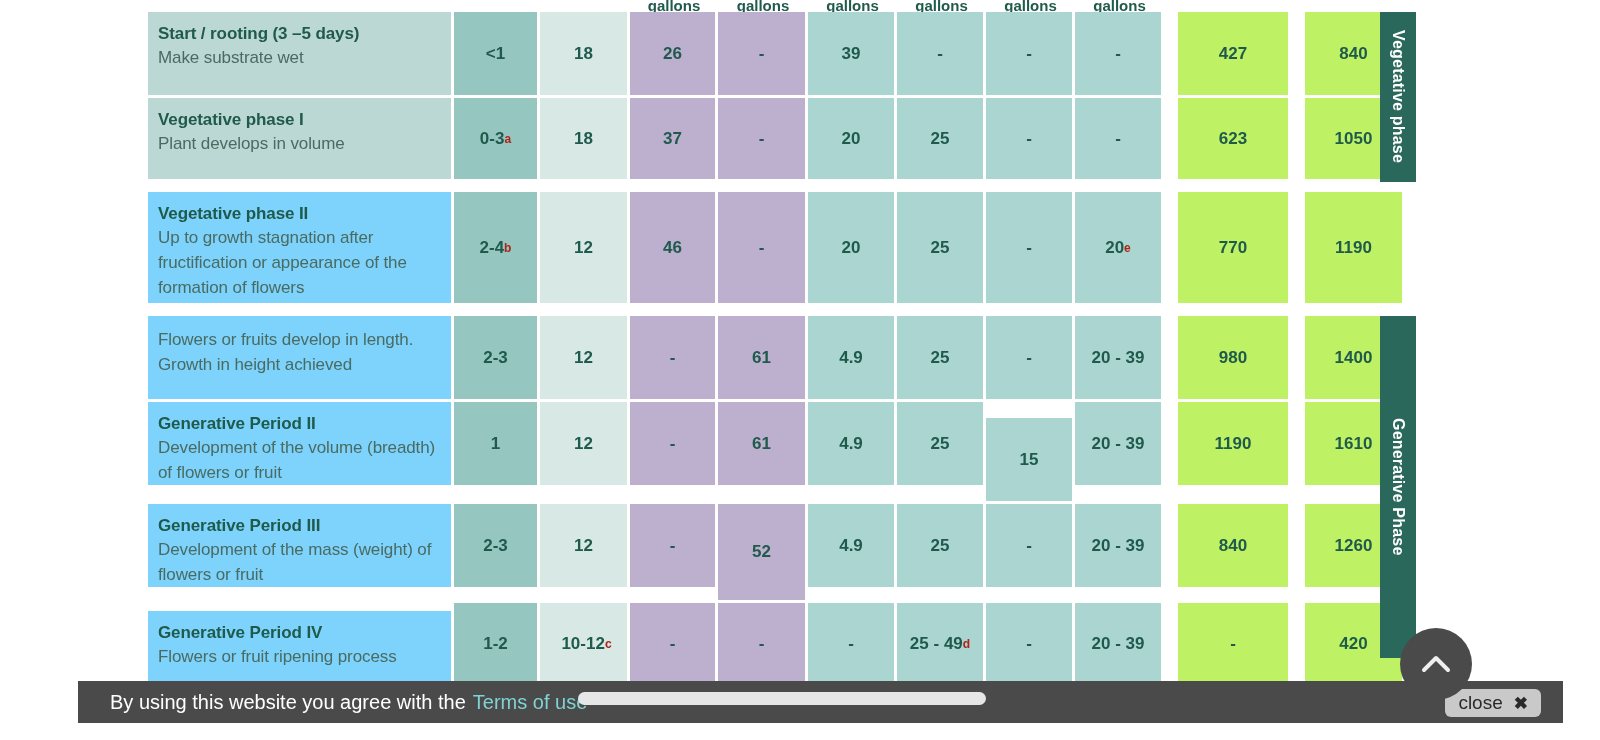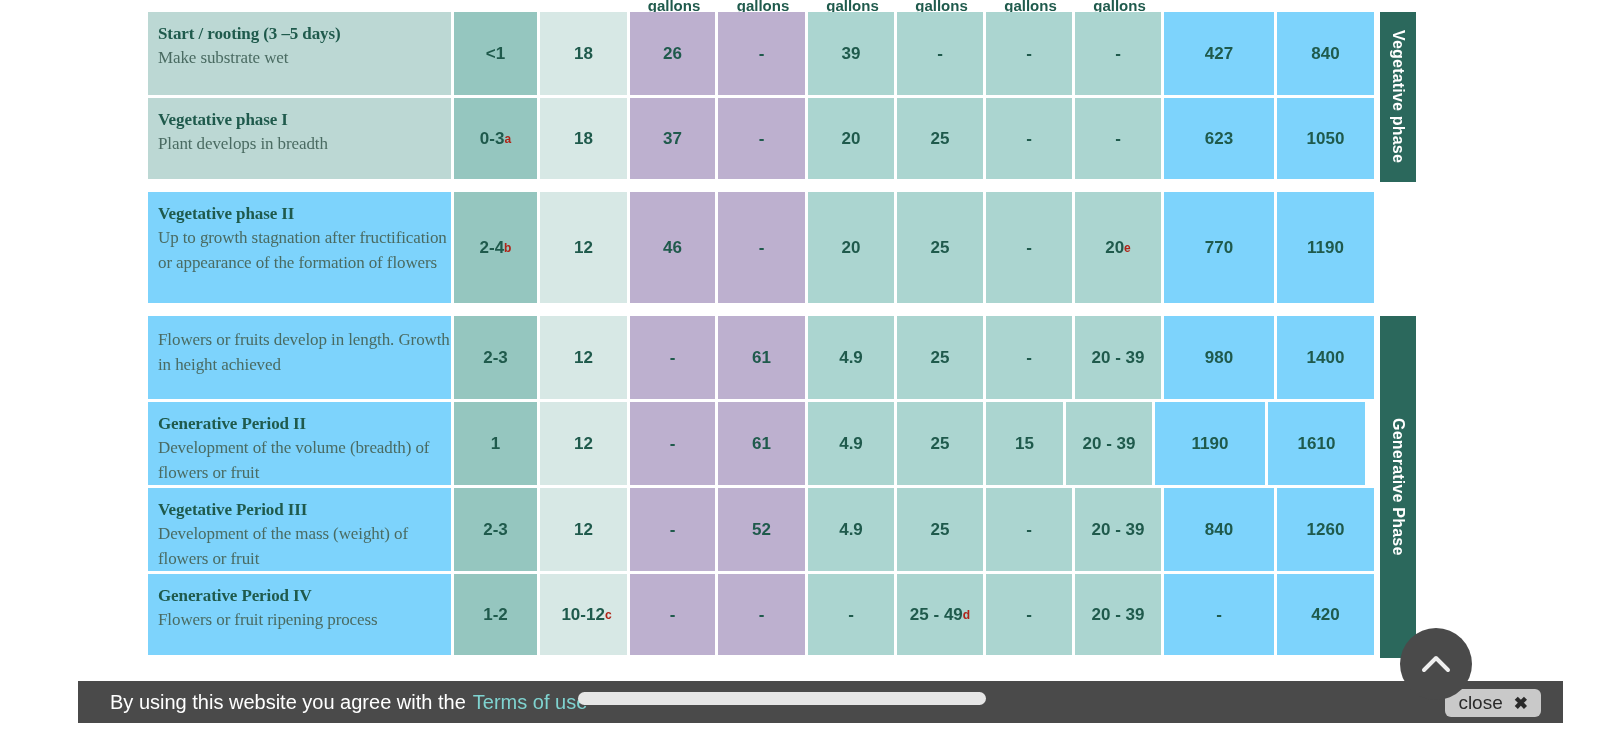--- a/index.html
+++ b/index.html
@@ -25,38 +25,38 @@
   .grp{ margin-bottom:10px; position:relative; }
   .row{ display:flex; background:#fff; }
   .cell{
     display:flex; align-items:center; justify-content:center;
     font-size:17px; font-weight:bold; color:#1f5a4c;
     border-right:3px solid #fff; border-bottom:3px solid #fff;
     text-align:center;
   }
   .desc{
     display:block; padding:11px 0 11px 10px; text-align:left;
-    border-right:3px solid #fff; border-bottom:3px solid #fff;font-family:Liberation Serif, serif;
+    border-right:3px solid #fff; border-bottom:3px solid #fff;
   }
   .desc .t{
     font-size:17px; font-weight:bold; color:#1f5a4c;
     line-height:22px; letter-spacing:-0.1px;
   }
   .desc .s{
     font-size:17px; font-weight:normal; color:#4a6b62;
     line-height:25px; letter-spacing:-0.1px;
   }
   
   .c-veg-desc { background:#bcd8d4; }
   .c-gen-desc { background:#7dd3fc; }
   .c-ec       { background:#95c6bf; }
   .c-pale     { background:#d7e8e5; }
   .c-purple   { background:#bdb0cf; }
   .c-teal     { background:#abd5d0; }
-  .c-pale2    { background:#7dd3fc; }
+  .c-pale2    { background:#bef264;margin-left:14px; }
 
   sup.fn{ color:#b02418; font-size:12px; font-weight:bold;
           vertical-align:super; line-height:0; }
 
   
   .vlabel{
     position:absolute; right:0; top:0; width:36px;
     background:#2b685c; color:#fff;
     display:flex; align-items:center; justify-content:center;
   }
@@ -134,21 +134,21 @@
             <div class="cell c-teal" style="width: 89px; height: 86px;">39</div>
             <div class="cell c-teal" style="width: 89px; height: 86px;">-</div>
             <div class="cell c-teal" style="width: 89px; height: 86px;">-</div>
             <div class="cell c-teal" style="width: 89px; height: 86px;">-</div>
             <div class="cell c-pale2" style="width: 113px; height: 86px;">427</div>
             <div class="cell c-pale2" style="width: 100px; height: 86px;">840</div>
           </div>
           <div class="row">
             <div class="cell desc c-veg-desc" style="width: 306px; height: 84px;">
               <div class="t">Vegetative phase I</div>
-              <div class="s">Plant develops in breadth</div>
+              <div class="s">Plant develops in volume</div>
             </div>
             <div class="cell c-ec" style="width: 86px; height: 84px;">0-3<sup class="fn">a</sup></div>
             <div class="cell c-pale" style="width: 90px; height: 84px;">18</div>
             <div class="cell c-purple" style="width: 88px; height: 84px;">37</div>
             <div class="cell c-purple" style="width: 90px; height: 84px;">-</div>
             <div class="cell c-teal" style="width: 89px; height: 84px;">20</div>
             <div class="cell c-teal" style="width: 89px; height: 84px;">25</div>
             <div class="cell c-teal" style="width: 89px; height: 84px;">-</div>
             <div class="cell c-teal" style="width: 89px; height: 84px;">-</div>
             <div class="cell c-pale2" style="width: 113px; height: 84px;">623</div>
@@ -196,43 +196,43 @@
             <div class="cell desc c-gen-desc" style="width: 306px; height: 86px;">
               <div class="t">Generative Period II</div>
               <div class="s">Development of the volume (breadth) of flowers or fruit</div>
             </div>
             <div class="cell c-ec" style="width: 86px; height: 86px;">1</div>
             <div class="cell c-pale" style="width: 90px; height: 86px;">12</div>
             <div class="cell c-purple" style="width: 88px; height: 86px;">-</div>
             <div class="cell c-purple" style="width: 90px; height: 86px;">61</div>
             <div class="cell c-teal" style="width: 89px; height: 86px;">4.9</div>
             <div class="cell c-teal" style="width: 89px; height: 86px;">25</div>
-            <div class="cell c-teal" style="width: 80px; height: 86px;">15</div>
+            <div class="cell c-teal" style="width: 89px; height: 86px; margin-top: 16px;">15</div>
             <div class="cell c-teal" style="width: 89px; height: 86px;">20 - 39</div>
             <div class="cell c-pale2" style="width: 113px; height: 86px;">1190</div>
             <div class="cell c-pale2" style="width: 100px; height: 86px;">1610</div>
           </div>
           <div class="row">
             <div class="cell desc c-gen-desc" style="width: 306px; height: 86px;">
-              <div class="t">Vegetative Period III</div>
+              <div class="t">Generative Period III</div>
               <div class="s">Development of the mass (weight) of flowers or fruit</div>
             </div>
             <div class="cell c-ec" style="width: 86px; height: 86px;">2-3</div>
             <div class="cell c-pale" style="width: 90px; height: 86px;">12</div>
             <div class="cell c-purple" style="width: 88px; height: 86px;">-</div>
-            <div class="cell c-purple" style="width: 90px; height: 86px;">52</div>
+            <div class="cell c-purple" style="width: 90px; height: 99px;">52</div>
             <div class="cell c-teal" style="width: 89px; height: 86px;">4.9</div>
             <div class="cell c-teal" style="width: 89px; height: 86px;">25</div>
             <div class="cell c-teal" style="width: 89px; height: 86px;">-</div>
             <div class="cell c-teal" style="width: 89px; height: 86px;">20 - 39</div>
             <div class="cell c-pale2" style="width: 113px; height: 86px;">840</div>
             <div class="cell c-pale2" style="width: 100px; height: 86px;">1260</div>
           </div>
           <div class="row">
-            <div class="cell desc c-gen-desc" style="width: 306px; height: 84px;">
+            <div class="cell desc c-gen-desc" style="width: 306px; height: 84px; margin-top: 8px;">
               <div class="t">Generative Period IV</div>
               <div class="s">Flowers or fruit ripening process</div>
             </div>
             <div class="cell c-ec" style="width: 86px; height: 84px;">1-2</div>
             <div class="cell c-pale" style="width: 90px; height: 84px; padding-left: 6px;">10-12<sup class="fn">c</sup></div>
             <div class="cell c-purple" style="width: 88px; height: 84px;">-</div>
             <div class="cell c-purple" style="width: 90px; height: 84px;">-</div>
             <div class="cell c-teal" style="width: 89px; height: 84px;">-</div>
             <div class="cell c-teal" style="width: 89px; height: 84px;">25 - 49<sup class="fn">d</sup></div>
             <div class="cell c-teal" style="width: 89px; height: 84px;">-</div>

